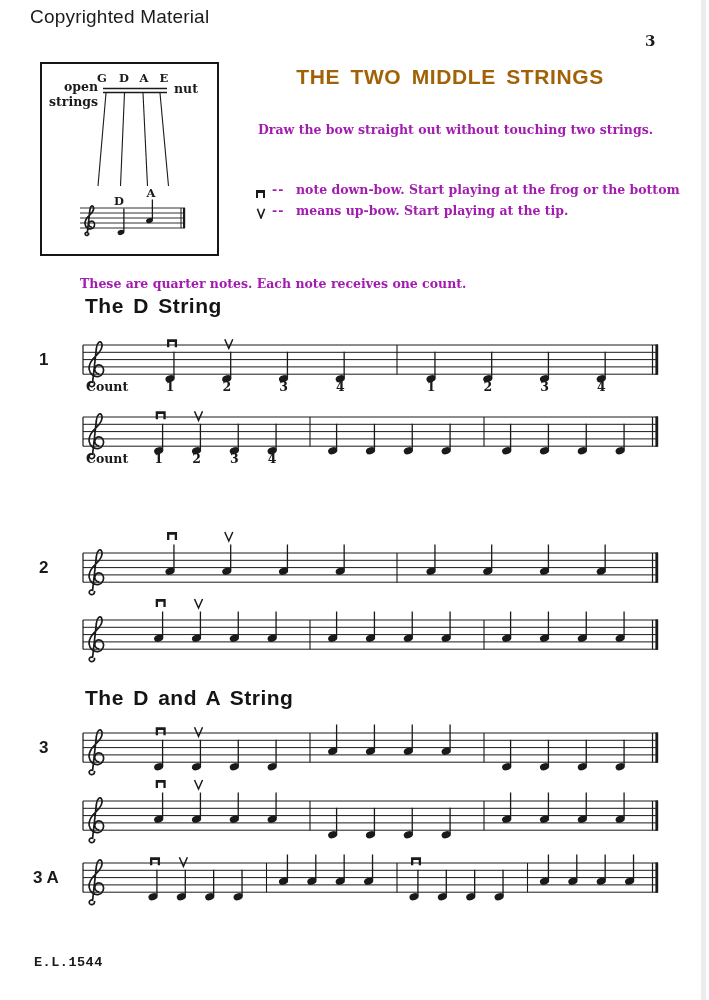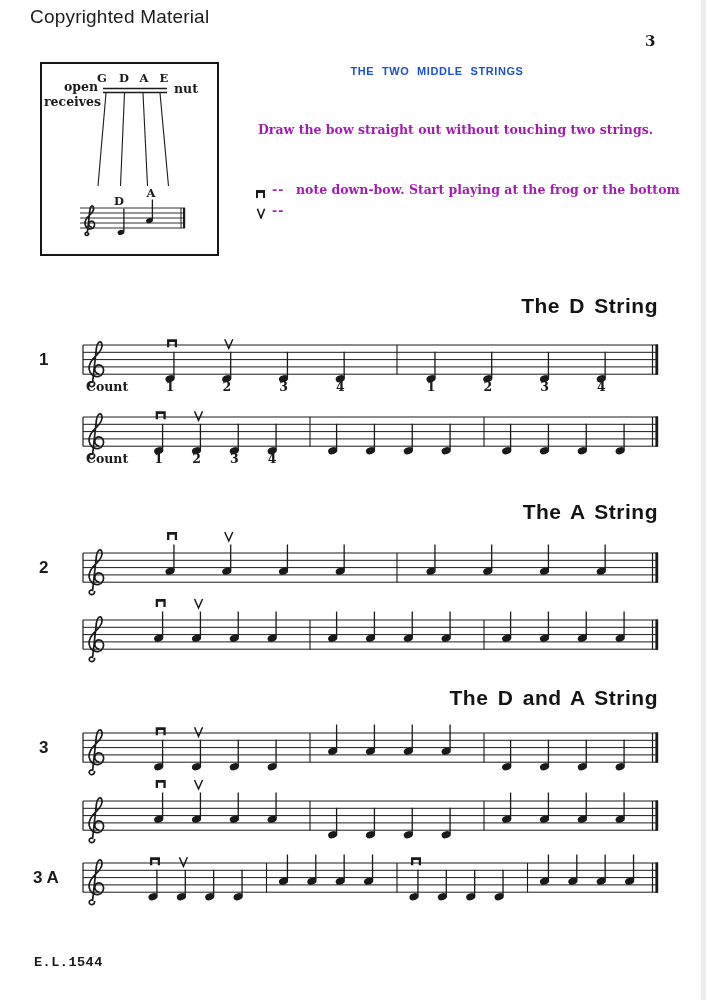--- a/index.html
+++ b/index.html
@@ -7,33 +7,33 @@
         font-family:"Liberation Sans",sans-serif;color:#1a1a1a;}
   .abs{position:absolute;}
   .watermark{left:30px;top:6px;font-size:19px;font-weight:500;letter-spacing:0.2px;color:#1c1c1c;}
   .pagenum{left:645px;top:32px;font-family:"DejaVu Serif",serif;font-weight:bold;font-size:15px;}
   .diagram-box{left:40px;top:62px;width:175px;height:190px;border:2.5px solid #161616;}
   .gdae{top:71px;width:14px;text-align:center;font-family:"DejaVu Serif",serif;
         font-weight:bold;font-size:11.5px;}
   .open-strings{left:44px;top:80px;width:54px;text-align:right;font-family:"DejaVu Serif",serif;
         font-weight:bold;font-size:12.5px;line-height:14.5px;}
   .nut-label{left:174px;top:81px;font-family:"DejaVu Serif",serif;font-weight:bold;font-size:12.5px;}
-  .main-title{left:237px;top:65px;width:400px;text-align:center;font-weight:bold;
-        font-size:11px;letter-spacing:0.6px;word-spacing:4px;color:#1d4ed8;}
+  .main-title{left:250px;top:65px;width:400px;text-align:center;font-weight:bold;
+        font-size:21px;letter-spacing:0.6px;word-spacing:4px;color:#a16207;}
   .serif{font-family:"DejaVu Serif",serif;font-weight:bold;font-size:12.5px;color:#a21caf;}
   .draw-line{left:258px;top:122px;width:430px;}
   .bow-block{left:256px;top:181px;width:440px;}
   .bow-row{display:flex;align-items:flex-start;line-height:17.5px;}
   .bow-sym{width:16px;padding-top:3px;}
   .bow-dash{width:24px;letter-spacing:1px;}
   .bow-text{flex:1;}
   .dbow{display:inline-block;width:9px;height:8px;border-top:3.5px solid #1a1a1a;
         border-left:2px solid #1a1a1a;border-right:2px solid #1a1a1a;box-sizing:border-box;}
   .quarter-line{left:80px;top:276px;width:560px;}
-  .section-heading{left:85px;width:573px;text-align:right;font-weight:bold;font-size:21px;
+  .section-heading{left:85px;width:573px;text-align:left;font-weight:bold;font-size:21px;
         letter-spacing:0.5px;word-spacing:3px;color:#141414;}
   .h-d{top:294px;} .h-a{top:500px;} .h-da{top:686px;}
   .plate{left:34px;top:955px;font-family:Liberation Mono, monospace;font-weight:bold;
         font-size:13.5px;letter-spacing:0.5px;}
   .scan-edge{left:701px;top:0;width:5px;height:1000px;background:#dcdcdc;opacity:0.55;}
   #music-svg{position:absolute;left:0;top:0;}
 </style>
 </head>
 <body>
 
@@ -45,47 +45,48 @@
 
   <div class="abs diagram-box"></div>
 
   <span class="abs gdae" style="left:95px;">G</span>
   <span class="abs gdae" style="left:117px;">D</span>
   <span class="abs gdae" style="left:137px;">A</span>
   <span class="abs gdae" style="left:157px;">E</span>
 
   <div class="abs open-strings">
     <div>open</div>
-    <div>receives</div>
+    <div>strings</div>
   </div>
   <div class="abs nut-label">nut</div>
 
   <div class="abs main-title">THE TWO MIDDLE STRINGS</div>
 
   <div class="abs serif draw-line">Draw the bow straight out without touching two strings.</div>
 
   <div class="abs bow-block">
     <div class="bow-row">
       <span class="bow-sym"><span class="dbow"></span></span>
       <span class="bow-dash serif">--</span>
       <span class="bow-text serif">note down-bow.  Start playing at the frog or the bottom</span>
     </div>
     <div class="bow-row">
       <span class="bow-sym">
         <svg width="10" height="11">
             <path d="M1.4 0.8 L5 10 L8.6 0.8" fill="none" stroke="#1a1a1a" stroke-width="1.6"></path>
           </svg>
       </span>
       <span class="bow-dash serif">--</span>
+      <span class="bow-text serif">means up-bow.  Start playing at the tip.</span>
     </div>
   </div>
 
+  <div class="abs serif quarter-line">These are quarter notes.  Each note receives one count.</div>
 
   <div class="abs section-heading h-d">The D String</div>
-  <div class="abs section-heading h-a">The A String</div>
   <div class="abs section-heading h-da">The D and A String</div>
 
   <svg id="music-svg" width="709" height="1000">
       <g>
         <line x1="83" y1="345" x2="658" y2="345" stroke="#1a1a1a" stroke-width="1"></line>
         <line x1="83" y1="352.3" x2="658" y2="352.3" stroke="#1a1a1a" stroke-width="1"></line>
         <line x1="83" y1="359.6" x2="658" y2="359.6" stroke="#1a1a1a" stroke-width="1"></line>
         <line x1="83" y1="366.9" x2="658" y2="366.9" stroke="#1a1a1a" stroke-width="1"></line>
         <line x1="83" y1="374.2" x2="658" y2="374.2" stroke="#1a1a1a" stroke-width="1"></line>
         <line x1="83" y1="345" x2="83" y2="374.2" stroke="#1a1a1a" stroke-width="1.2"></line>

